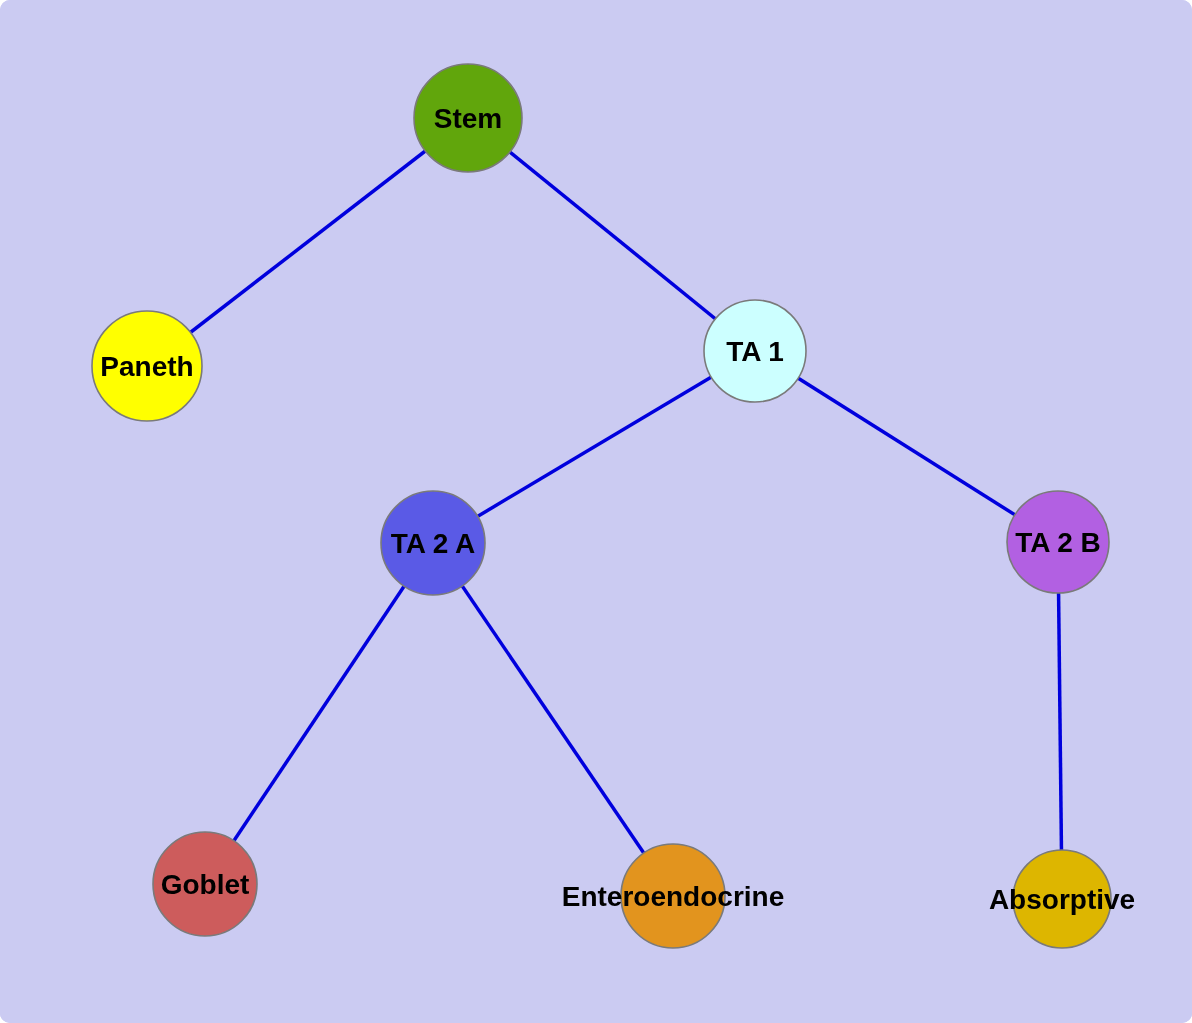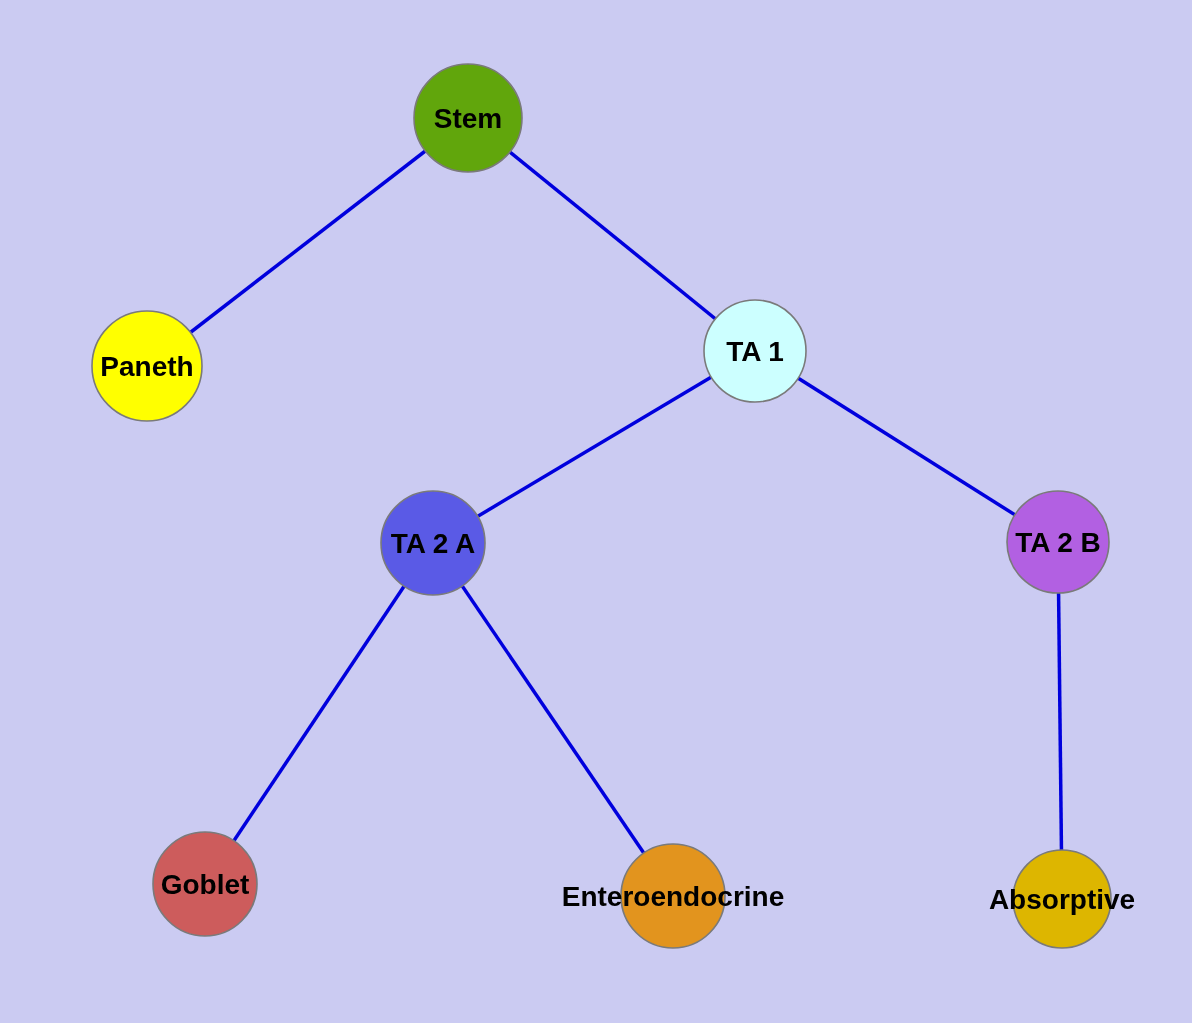--- a/index.html
+++ b/index.html
@@ -21,21 +21,21 @@
     font-weight: bold;
     font-size: 28px;
     fill: #000000;
     text-anchor: middle;
     pointer-events: none;
   }
 </style>
 </head>
 <body>
 
-<div id="viewport" style="background-color: rgb(203, 203, 242);">
+<div id="viewport" style="background-color: rgb(203, 203, 242); border-radius: 10px;">
   <svg id="canvas" width="1192" height="1023" viewBox="0 0 1192 1023" xmlns="http://www.w3.org/2000/svg" style="background-color: rgb(203, 203, 242);">
       <line x1="468" y1="118" x2="147" y2="366" stroke="#0000dd" stroke-width="3.5"></line>
       <line x1="468" y1="118" x2="755" y2="351" stroke="#0000dd" stroke-width="3.5"></line>
       <line x1="755" y1="351" x2="433" y2="543" stroke="#0000dd" stroke-width="3.5"></line>
       <line x1="755" y1="351" x2="1058" y2="542" stroke="#0000dd" stroke-width="3.5"></line>
       <line x1="433" y1="543" x2="205" y2="884" stroke="#0000dd" stroke-width="3.5"></line>
       <line x1="433" y1="543" x2="673" y2="896" stroke="#0000dd" stroke-width="3.5"></line>
       <line x1="1058" y1="542" x2="1062" y2="899" stroke="#0000dd" stroke-width="3.5"></line>
       <g>
         <circle cx="468" cy="118" r="54" fill="#61a60c" stroke="#7a7a7a" stroke-width="1.6"></circle>

